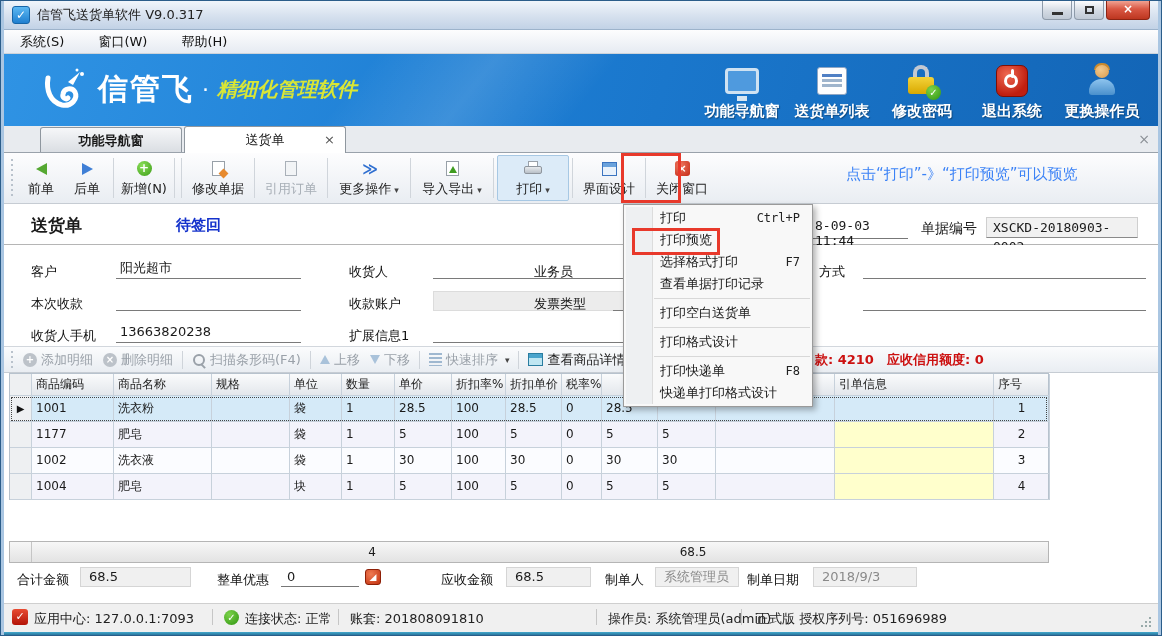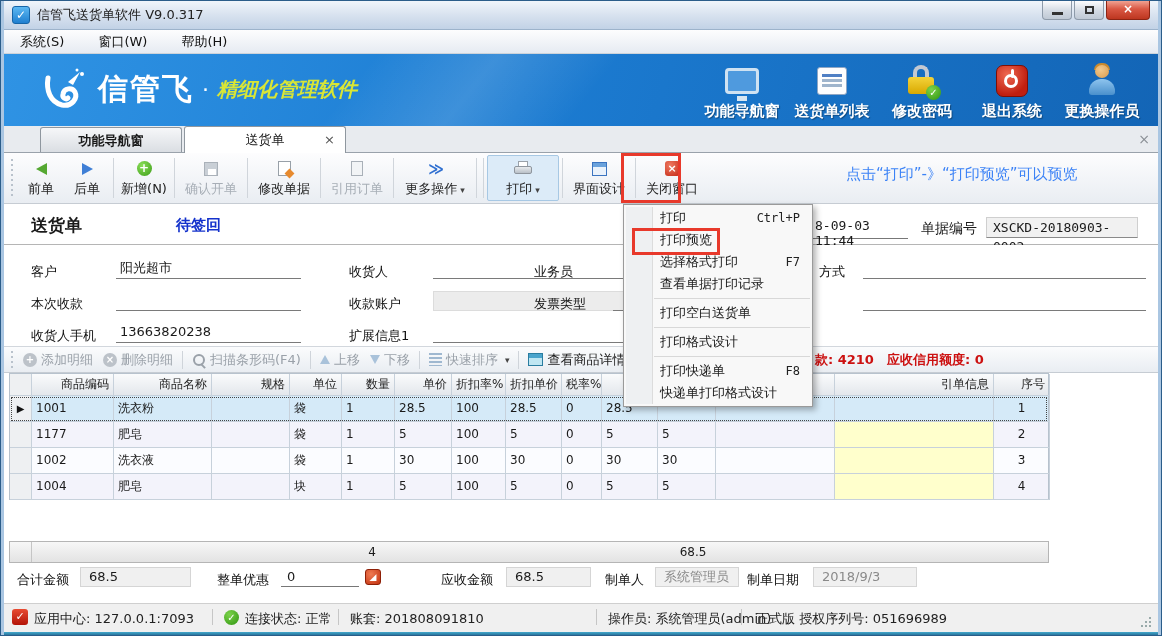--- a/index.html
+++ b/index.html
@@ -126,21 +126,21 @@
 .ic-table { width:15px; height:13px; background:#bfe6f2; border:1px solid #2a7da0; position:relative; }
 .ic-table:after { content:""; position:absolute; left:0; top:0; width:100%; height:4px; background:#4aa4cc; }
 .ic-table2 { width:15px; height:13px; background:#d4ecd8; border:1px solid #3f9e5f; }
 .red-info { position:absolute; top:350px; font-size:13px; font-weight:bold; color:#cc1111; z-index:4; }
 
 
 .grid { position:absolute; left:8px; top:372px; width:1040px; font-size:12px; background:#fff; border:1px solid #b7c2cd; border-bottom:none; z-index:1; }
 .g-row { display:flex; height:26px; line-height:25px; }
 .g-row.g-head { height:22px; line-height:21px; background:linear-gradient(#fafbfc,#e2e6eb); }
 .g-cell { border-right:1px solid #c7d1db; border-bottom:1px solid #c7d1db; padding:0 4px; overflow:hidden; white-space:nowrap; flex:none; }
-.g-head .g-cell { text-align:right; color:#222; }
+.g-head .g-cell { text-align:left; color:#222; }
 .c0 { width:22px; background:#eef0f2; padding:0; text-align:center; }
 .c1{width:82px}.c2{width:98px}.c3{width:78px}.c4{width:52px}.c5{width:53px}.c6{width:57px}.c7{width:54px}.c8{width:56px}.c9{width:40px}.c10{width:56px}.c11{width:58px}.c12{width:119px}.c13{width:159px}.c14{width:56px;text-align:center}
 .g-row.alt { background:#f3f3fb; }
 .g-row.lite { background:#fbfcff; }
 .g-row .ref-y { background:#ffffcc; }
 .g-row.sel { background:#d5eaf8; outline:1px dotted #444; outline-offset:-2px; }
 .g-row.sel .ref-y { background:#d5eaf8; }
 .rowmark { color:#111; font-size:10px; }
 
 
@@ -292,48 +292,48 @@
       <div class="tlabel">后单</div>
     </div>
     <div class="tsep"></div>
     <div class="tbtn" style="width:54px">
       <div class="ticon">
           <div class="ic-add">+</div>
         </div>
       <div class="tlabel">新增(N)</div>
     </div>
     <div class="tsep"></div>
+    <div class="tsep"></div>
+    <div class="tbtn" style="width:66px">
+      <div class="ticon">
+          <div class="ic-edit"></div>
+        </div>
+      <div class="tlabel">修改单据</div>
+    </div>
+    <div class="tsep"></div>
     <div class="tbtn disabled" style="width:66px">
       <div class="ticon">
-          <div class="ic-save"></div>
-        </div>
-      <div class="tlabel">确认开单</div>
-    </div>
-    <div class="tsep"></div>
-    <div class="tbtn" style="width:66px">
-      <div class="ticon">
-          <div class="ic-edit"></div>
-        </div>
-      <div class="tlabel">修改单据</div>
-    </div>
-    <div class="tsep"></div>
-    <div class="tbtn disabled" style="width:66px">
-      <div class="ticon">
           <div class="ic-doc"></div>
         </div>
       <div class="tlabel">引用订单</div>
     </div>
     <div class="tsep"></div>
     <div class="tbtn" style="width:76px">
       <div class="ticon">
           <div class="ic-more">≫</div>
         </div>
       <div class="tlabel"><span>更多操作</span><span class="caret">▾</span></div>
     </div>
     <div class="tsep"></div>
+    <div class="tbtn" style="width:76px">
+      <div class="ticon">
+          <div class="ic-io"></div>
+        </div>
+      <div class="tlabel"><span>导入导出</span><span class="caret">▾</span></div>
+    </div>
     <div class="tsep"></div>
     <div class="tbtn tbtn-print" style="width:72px">
       <div class="ticon">
           <div class="ic-print">
             <div class="ppaper"></div>
             <div class="pbody"></div>
           </div>
         </div>
       <div class="tlabel"><span>打印</span><span class="caret">▾</span></div>
     </div>

